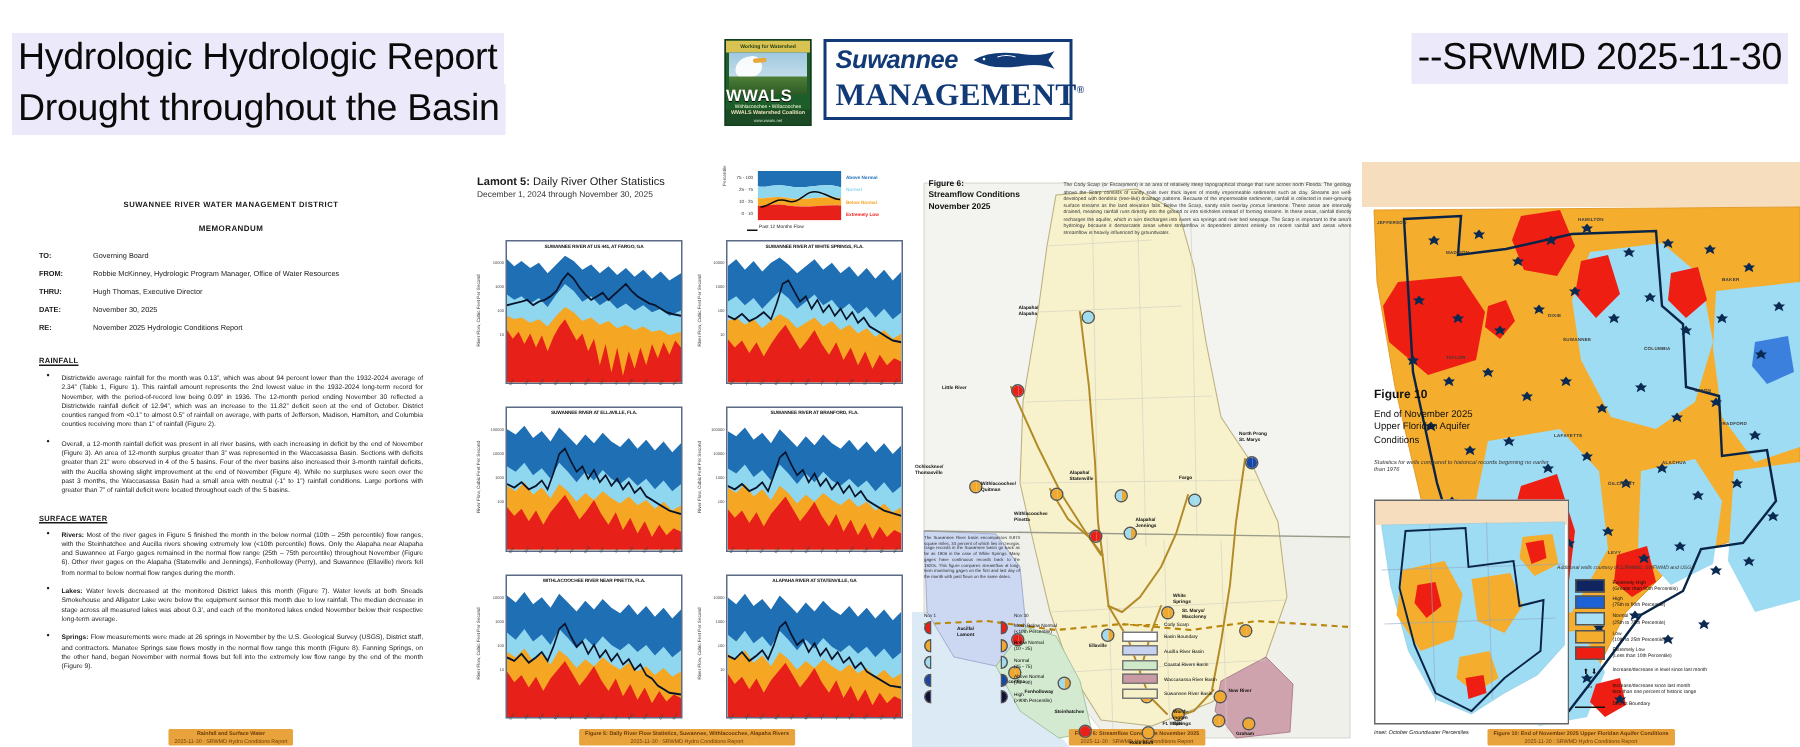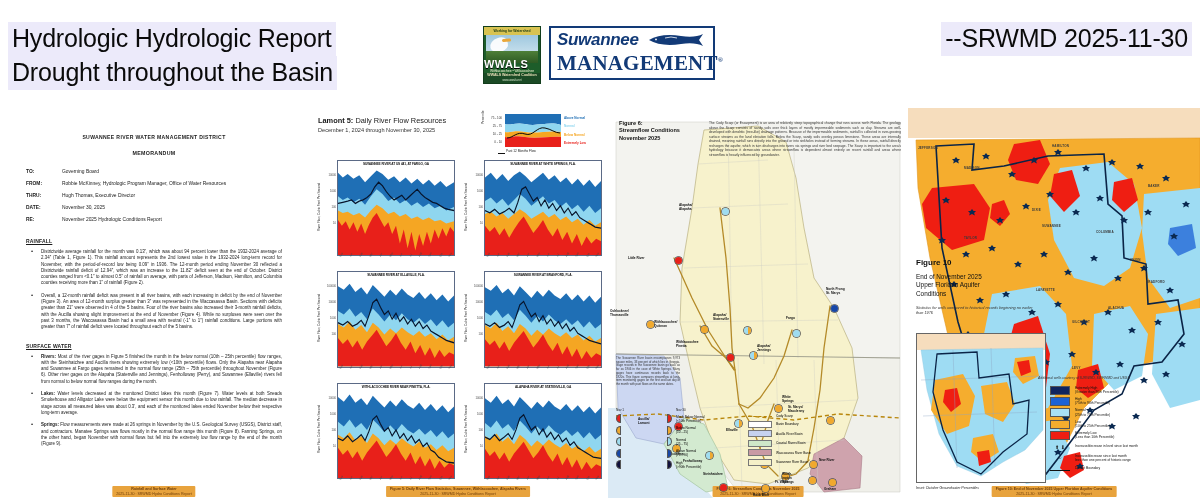--- a/index.html
+++ b/index.html
@@ -247,21 +247,21 @@
   </div>
   <div class="cap-bar">
     <b>Rainfall and Surface Water</b>
     <span>2025-11-30 : SRWMD Hydro Conditions Report</span>
   </div>
 </div>
 
 <div class="panel" id="panel-fig5">
   <div class="f5-title">
     <b>Lamont 5:</b>
-    <span>Daily River Flow Resources</span>
+    <span>Daily River Other Statistics</span>
   </div>
   <div class="f5-sub">December 1, 2024 through November 30, 2025</div>
 
   <div class="f5-legend">
     <div class="f5-leg-ylab">Percentile</div>
     <div class="f5-leg-ticks">
       <div>75 - 100</div>
       <div>25 - 75</div>
       <div>10 - 25</div>
       <div>0 - 10</div>

